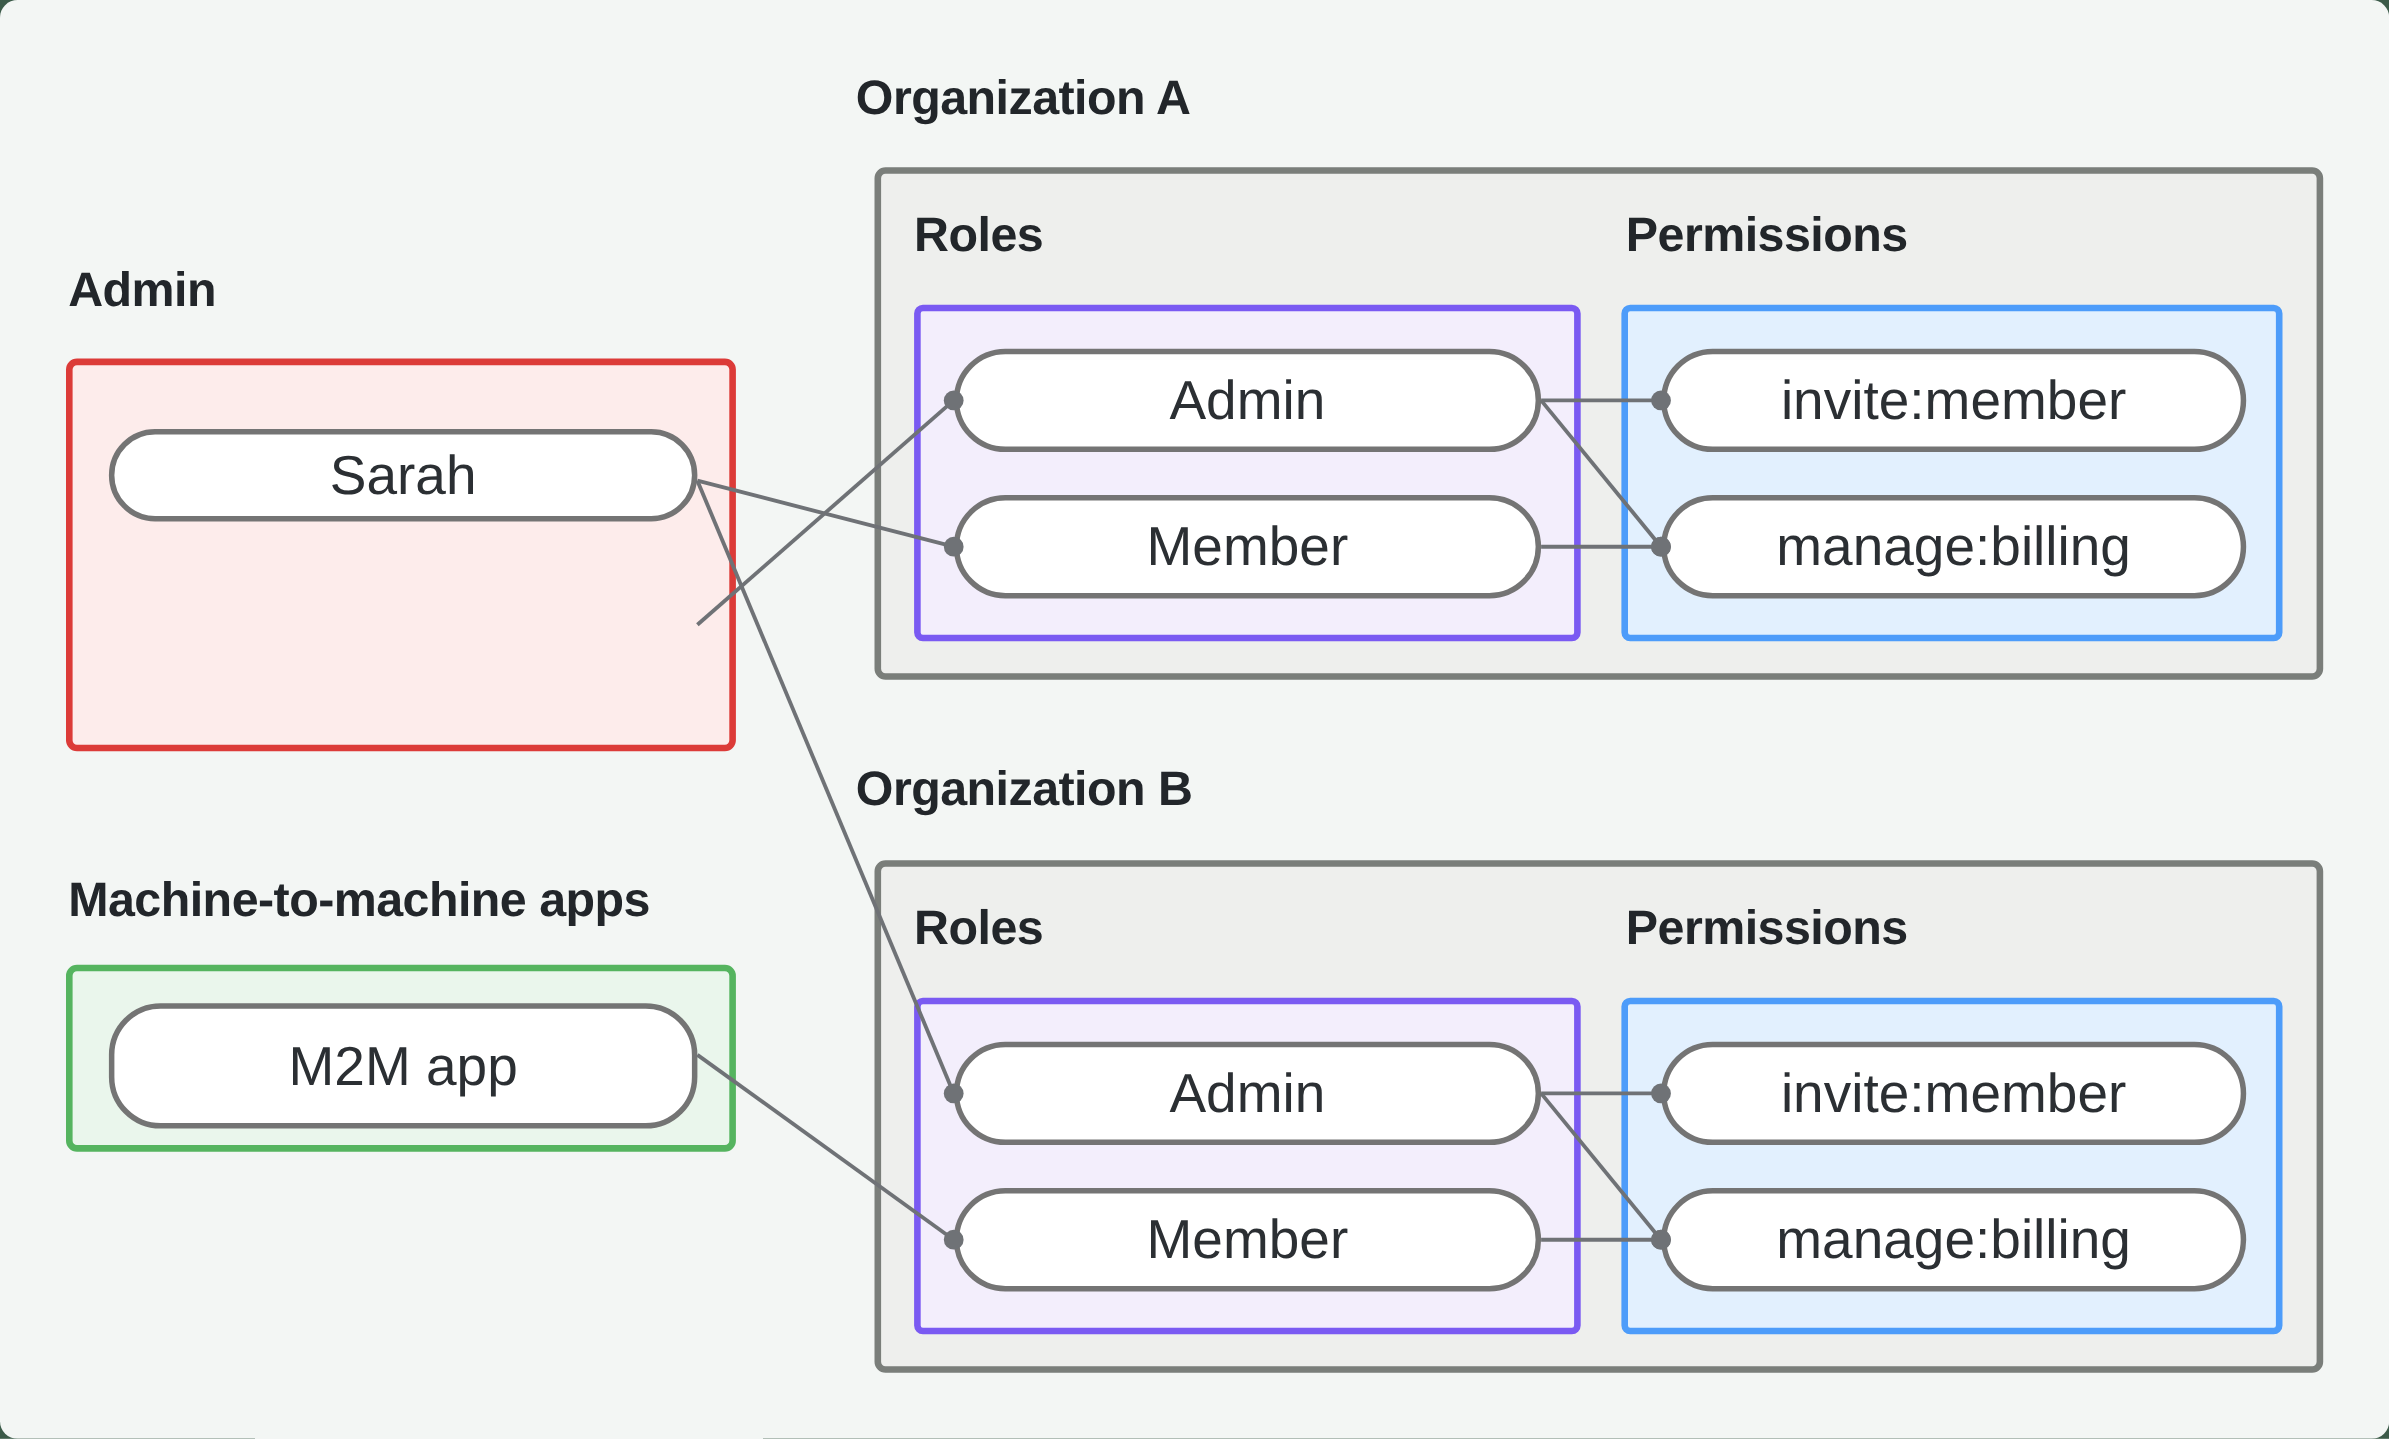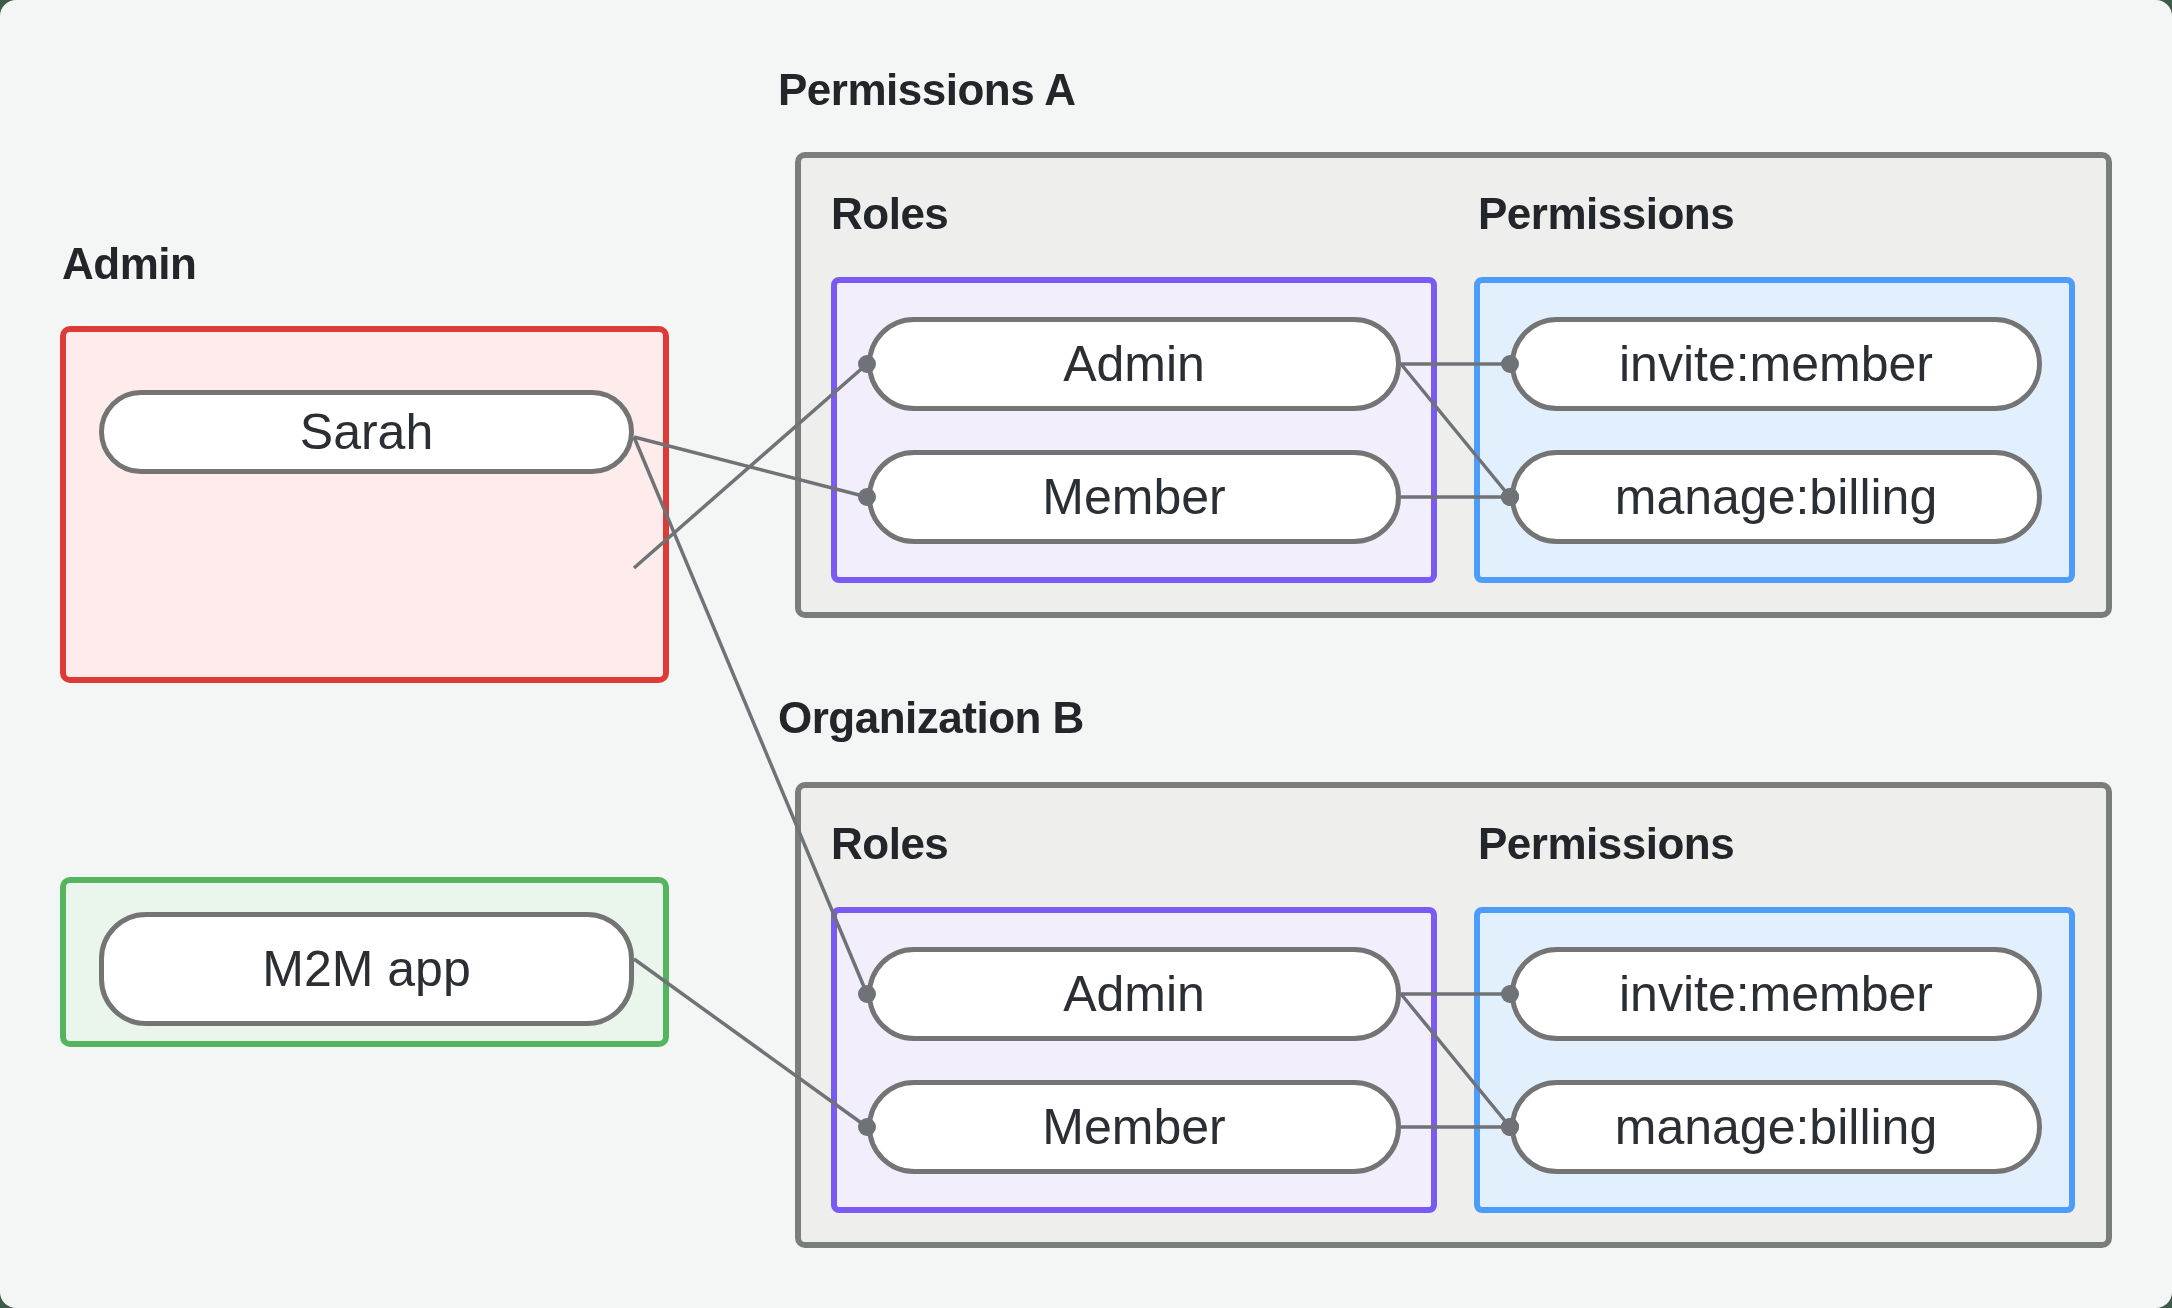--- a/index.html
+++ b/index.html
@@ -58,24 +58,25 @@
 </head>
 <body>
 
 <div class="stage">
   <div class="canvas">
 
     <div class="heading" style="left:62px;top:240px;">Admin</div>
     <div class="group-box" style="left:60px;top:326px;width:609px;height:357px;border:6px solid #dc3b38;background:#fdeceb;"></div>
     <div class="pill" style="left:99px;top:390px;width:535px;height:84px;">Sarah</div>
 
+    <div class="heading" style="left:62px;top:795px;">Machine-to-machine apps</div>
     <div class="group-box" style="left:60px;top:877px;width:609px;height:170px;border:6px solid #55b45f;background:#eaf6ec;"></div>
     <div class="pill" style="left:99px;top:912px;width:535px;height:114px;">M2M app</div>
 
-    <div class="heading" style="left:778px;top:66px;">Permissions A</div>
+    <div class="heading" style="left:778px;top:66px;">Organization A</div>
     <div class="org-box" style="left:795px;top:152px;width:1317px;height:466px;border:6px solid #7a7e7a;background:#eeefed;"></div>
     <div class="heading" style="left:831px;top:190px;">Roles</div>
     <div class="heading" style="left:1478px;top:190px;">Permissions</div>
     <div class="org-box" style="left:831px;top:277px;width:606px;height:306px;border:6px solid #7a5af2;background:#f3eefc;border-radius:8px;"></div>
     <div class="pill" style="left:867px;top:317px;width:534px;height:94px;">Admin</div>
     <div class="pill" style="left:867px;top:450px;width:534px;height:94px;">Member</div>
     <div class="org-box" style="left:1474px;top:277px;width:601px;height:306px;border:6px solid #4d9cfa;background:#e2f0fe;border-radius:8px;"></div>
     <div class="pill" style="left:1510px;top:317px;width:532px;height:94px;">invite:member</div>
     <div class="pill" style="left:1510px;top:450px;width:532px;height:94px;">manage:billing</div>
 

